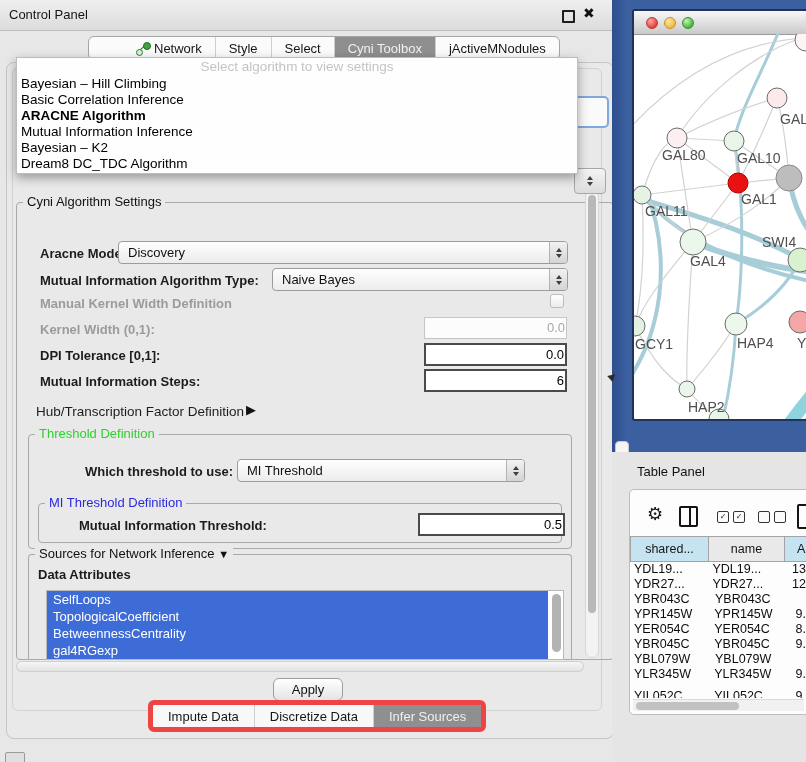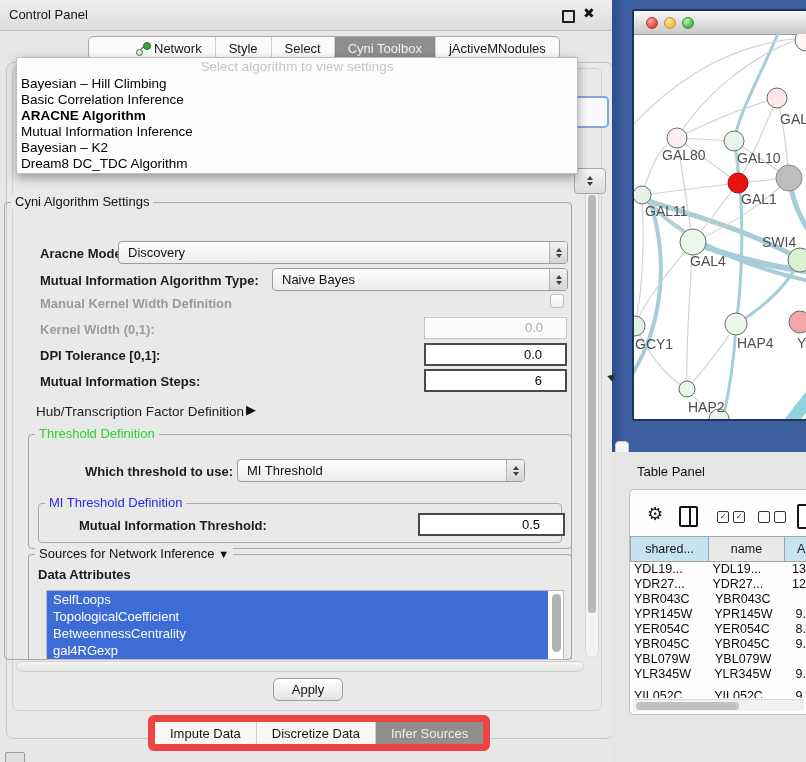--- a/index.html
+++ b/index.html
@@ -37,36 +37,36 @@
   .lbl.dis{color:#9B9B9B;}
   .combo{position:absolute;height:23px;box-sizing:border-box;border:1px solid #9C9C9C;border-radius:4px;
     background:linear-gradient(#FEFEFE,#ECECEC);font-size:13px;color:#111;display:flex;align-items:center;
     padding-left:9px;}
   .combo .sp{position:absolute;right:0;top:0;bottom:0;width:17px;border-left:1px solid #B3B3B3;
     border-radius:0 3px 3px 0;background:linear-gradient(#F2F2F2,#D4D4D4);display:flex;flex-direction:column;
     align-items:center;justify-content:center;gap:2px;}
   .tu{width:0;height:0;border-left:3.5px solid transparent;border-right:3.5px solid transparent;border-bottom:4px solid #3F3F3F;}
   .td{width:0;height:0;border-left:3.5px solid transparent;border-right:3.5px solid transparent;border-top:4px solid #3F3F3F;}
   .ninput{position:absolute;box-sizing:border-box;background:#FFF;border:2px solid #4A4A4A;
-    font-size:13px;color:#000;text-align:right;padding:2px 23px 0 0;}
+    font-size:13px;color:#000;text-align:right;padding:2px 1px 0 0;}
   .ninput.dis{border:1px solid #C6C6C6;color:#A8A8A8;background:#FCFCFC;}
   .cbx{position:absolute;width:14px;height:14px;box-sizing:border-box;border:1px solid #BDBDBD;
     border-radius:3px;background:linear-gradient(#FFF,#EDEDED);}
   .vsb{left:585px;top:190px;width:14px;height:468px;background:#F3F3F3;border:1px solid #D8D8D8;
     border-radius:7px;box-sizing:border-box;}
   .vsb .th{position:absolute;left:2px;top:4px;width:8px;height:418px;background:#B9B9B9;border-radius:5px;}
   .hsb{left:16px;top:661px;width:568px;height:11px;background:linear-gradient(#F6F6F6,#E2E2E2);
     border:1px solid #CFCFCF;border-radius:6px;box-sizing:border-box;}
   .attr-list{left:46px;top:590px;width:516px;height:68px;background:#FFF;border:1px solid #B9B9B9;overflow:hidden;}
   .attr-item{height:17px;line-height:17px;background:#3D6CD7;color:#FFF;font-size:13px;padding-left:6px;width:495px;}
   .attr-sb{position:absolute;right:2px;top:3px;width:9px;height:58px;background:#B3B3B3;border-radius:5px;}
   .apply-btn{left:273px;top:678px;width:70px;height:23px;box-sizing:border-box;border:1px solid #9E9E9E;
     border-radius:6px;background:linear-gradient(#FFFFFF,#E4E4E4);font-size:13px;color:#111;
     display:flex;align-items:center;justify-content:center;}
-  .btabs{left:148px;top:715px;height:22px;display:flex;border:7px solid #ef4444;border-radius:6px;
+  .btabs{left:148px;top:700px;height:22px;display:flex;border:5px solid #ef4444;border-radius:6px;
     overflow:hidden;background:#F8F8F8;}
   .btab{display:flex;align-items:center;padding:0 15px;font-size:13px;color:#161616;border-left:1px solid #CFCFCF;white-space:nowrap;}
   .btab:first-child{border-left:none;}
   .btab.sel{background:#8F8F8F;color:#EFEFEF;}
   .corner-ic{left:5px;top:752px;width:18px;height:12px;border:1px solid #9A9A9A;background:#DFDFDF;border-radius:2px;}
   
   .popup{left:16px;top:57px;width:560px;height:115px;background:#FEFEFE;border:1px solid #BDBDBD;
     box-shadow:0 4px 10px rgba(0,0,0,.35);z-index:10;}
   .pp-ph{height:18px;line-height:18px;text-align:center;font-size:13.5px;color:#C4C4C4;}
   .pp-item{height:16px;line-height:16px;font-size:13.5px;color:#000;padding-left:4px;white-space:nowrap;}
@@ -149,21 +149,21 @@
 
   <div class="abs outer-panel"></div>
   <div class="abs inner-panel"></div>
 
   <div class="abs frag1"></div>
   <div class="abs frag2">
       <span class="tu"></span>
       <span class="td"></span>
     </div>
 
-  <div class="grp" style="left:4px;top:202px;width:566px;height:456px;">
+  <div class="grp" style="left:16px;top:202px;width:566px;height:456px;padding-left:30px;">
     <span class="gtitle" style="left:6px;top:-9px;">Cyni Algorithm Settings</span>
   </div>
 
   <span class="lbl" style="left:40px;top:246px;">Aracne Mode:</span>
   <div class="combo" style="left:118px;top:241px;width:450px;">
     <span>Discovery</span>
     <span class="sp">
         <span class="tu"></span>
         <span class="td"></span>
       </span>

